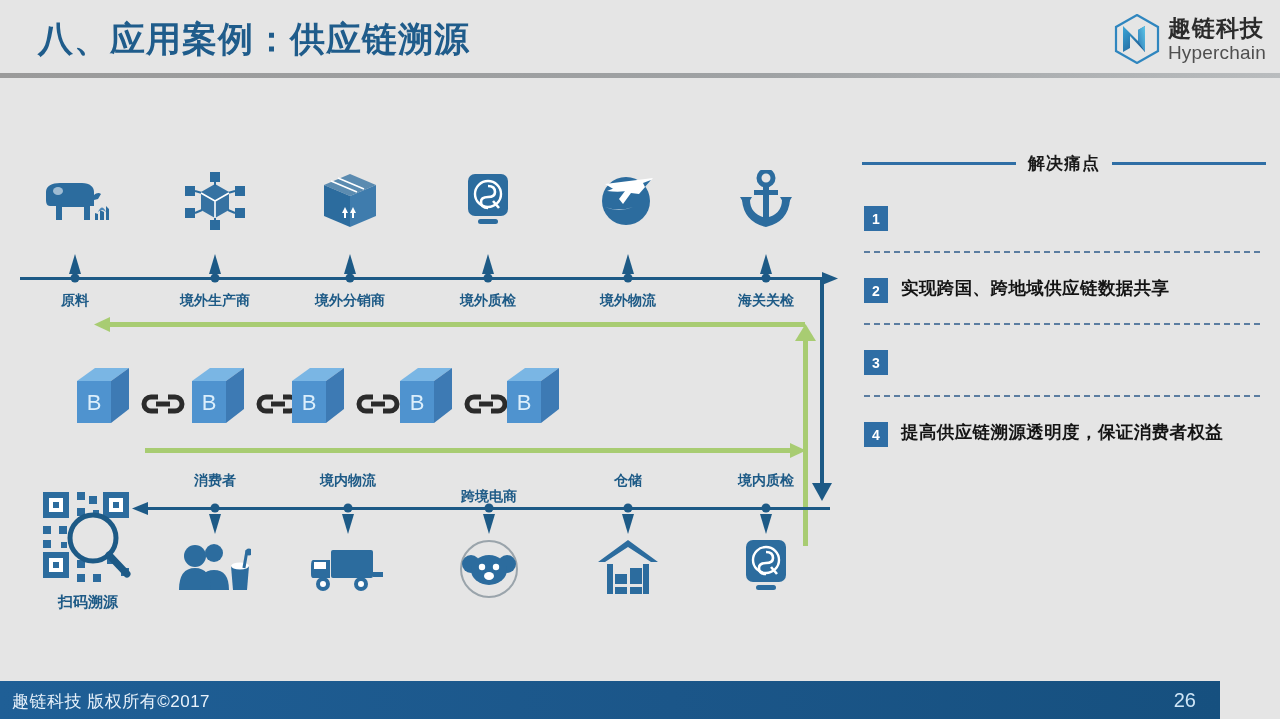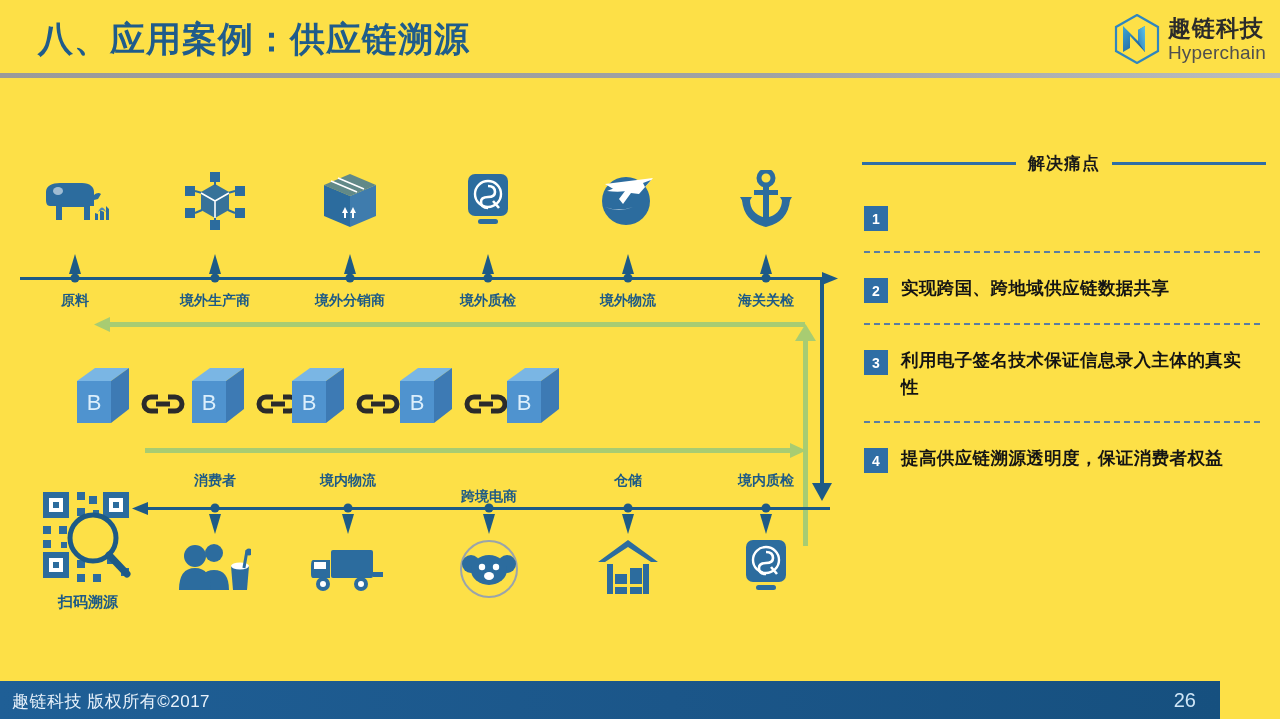--- a/index.html
+++ b/index.html
@@ -5,21 +5,21 @@
   * { box-sizing: border-box; margin: 0; padding: 0; }
   html, body {
     width: 1280px; height: 719px;
     background: #ffffff;
     font-family: "Liberation Sans", "DejaVu Sans", sans-serif;
     overflow: hidden;
   }
   #slide {
     position: relative;
     width: 1280px; height: 719px;
-    background: #fde047;
+    background: #e5e5e5;
   }
 
   
   #header { position: absolute; left: 0; top: 0; width: 1280px; height: 78px; }
   #slide-title {
     position: absolute; left: 38px; top: 16px;
     font-size: 35px; font-weight: bold;
     color: #1f5c8b;
     letter-spacing: 1px;
     white-space: nowrap;
@@ -483,21 +483,20 @@
     <div class="dash-sep"></div>
 
     <div class="pain-item">
       <span class="pain-num">2</span>
       <span class="pain-text">实现跨国、跨地域供应链数据共享</span>
     </div>
     <div class="dash-sep"></div>
 
     <div class="pain-item">
       <span class="pain-num">3</span>
-      <span class="pain-text">利用电子签名技术保证信息录入主体的真实性</span>
     </div>
     <div class="dash-sep"></div>
 
     <div class="pain-item">
       <span class="pain-num">4</span>
       <span class="pain-text">提高供应链溯源透明度，保证消费者权益</span>
     </div>
   </div>
 
   <div id="footer">

